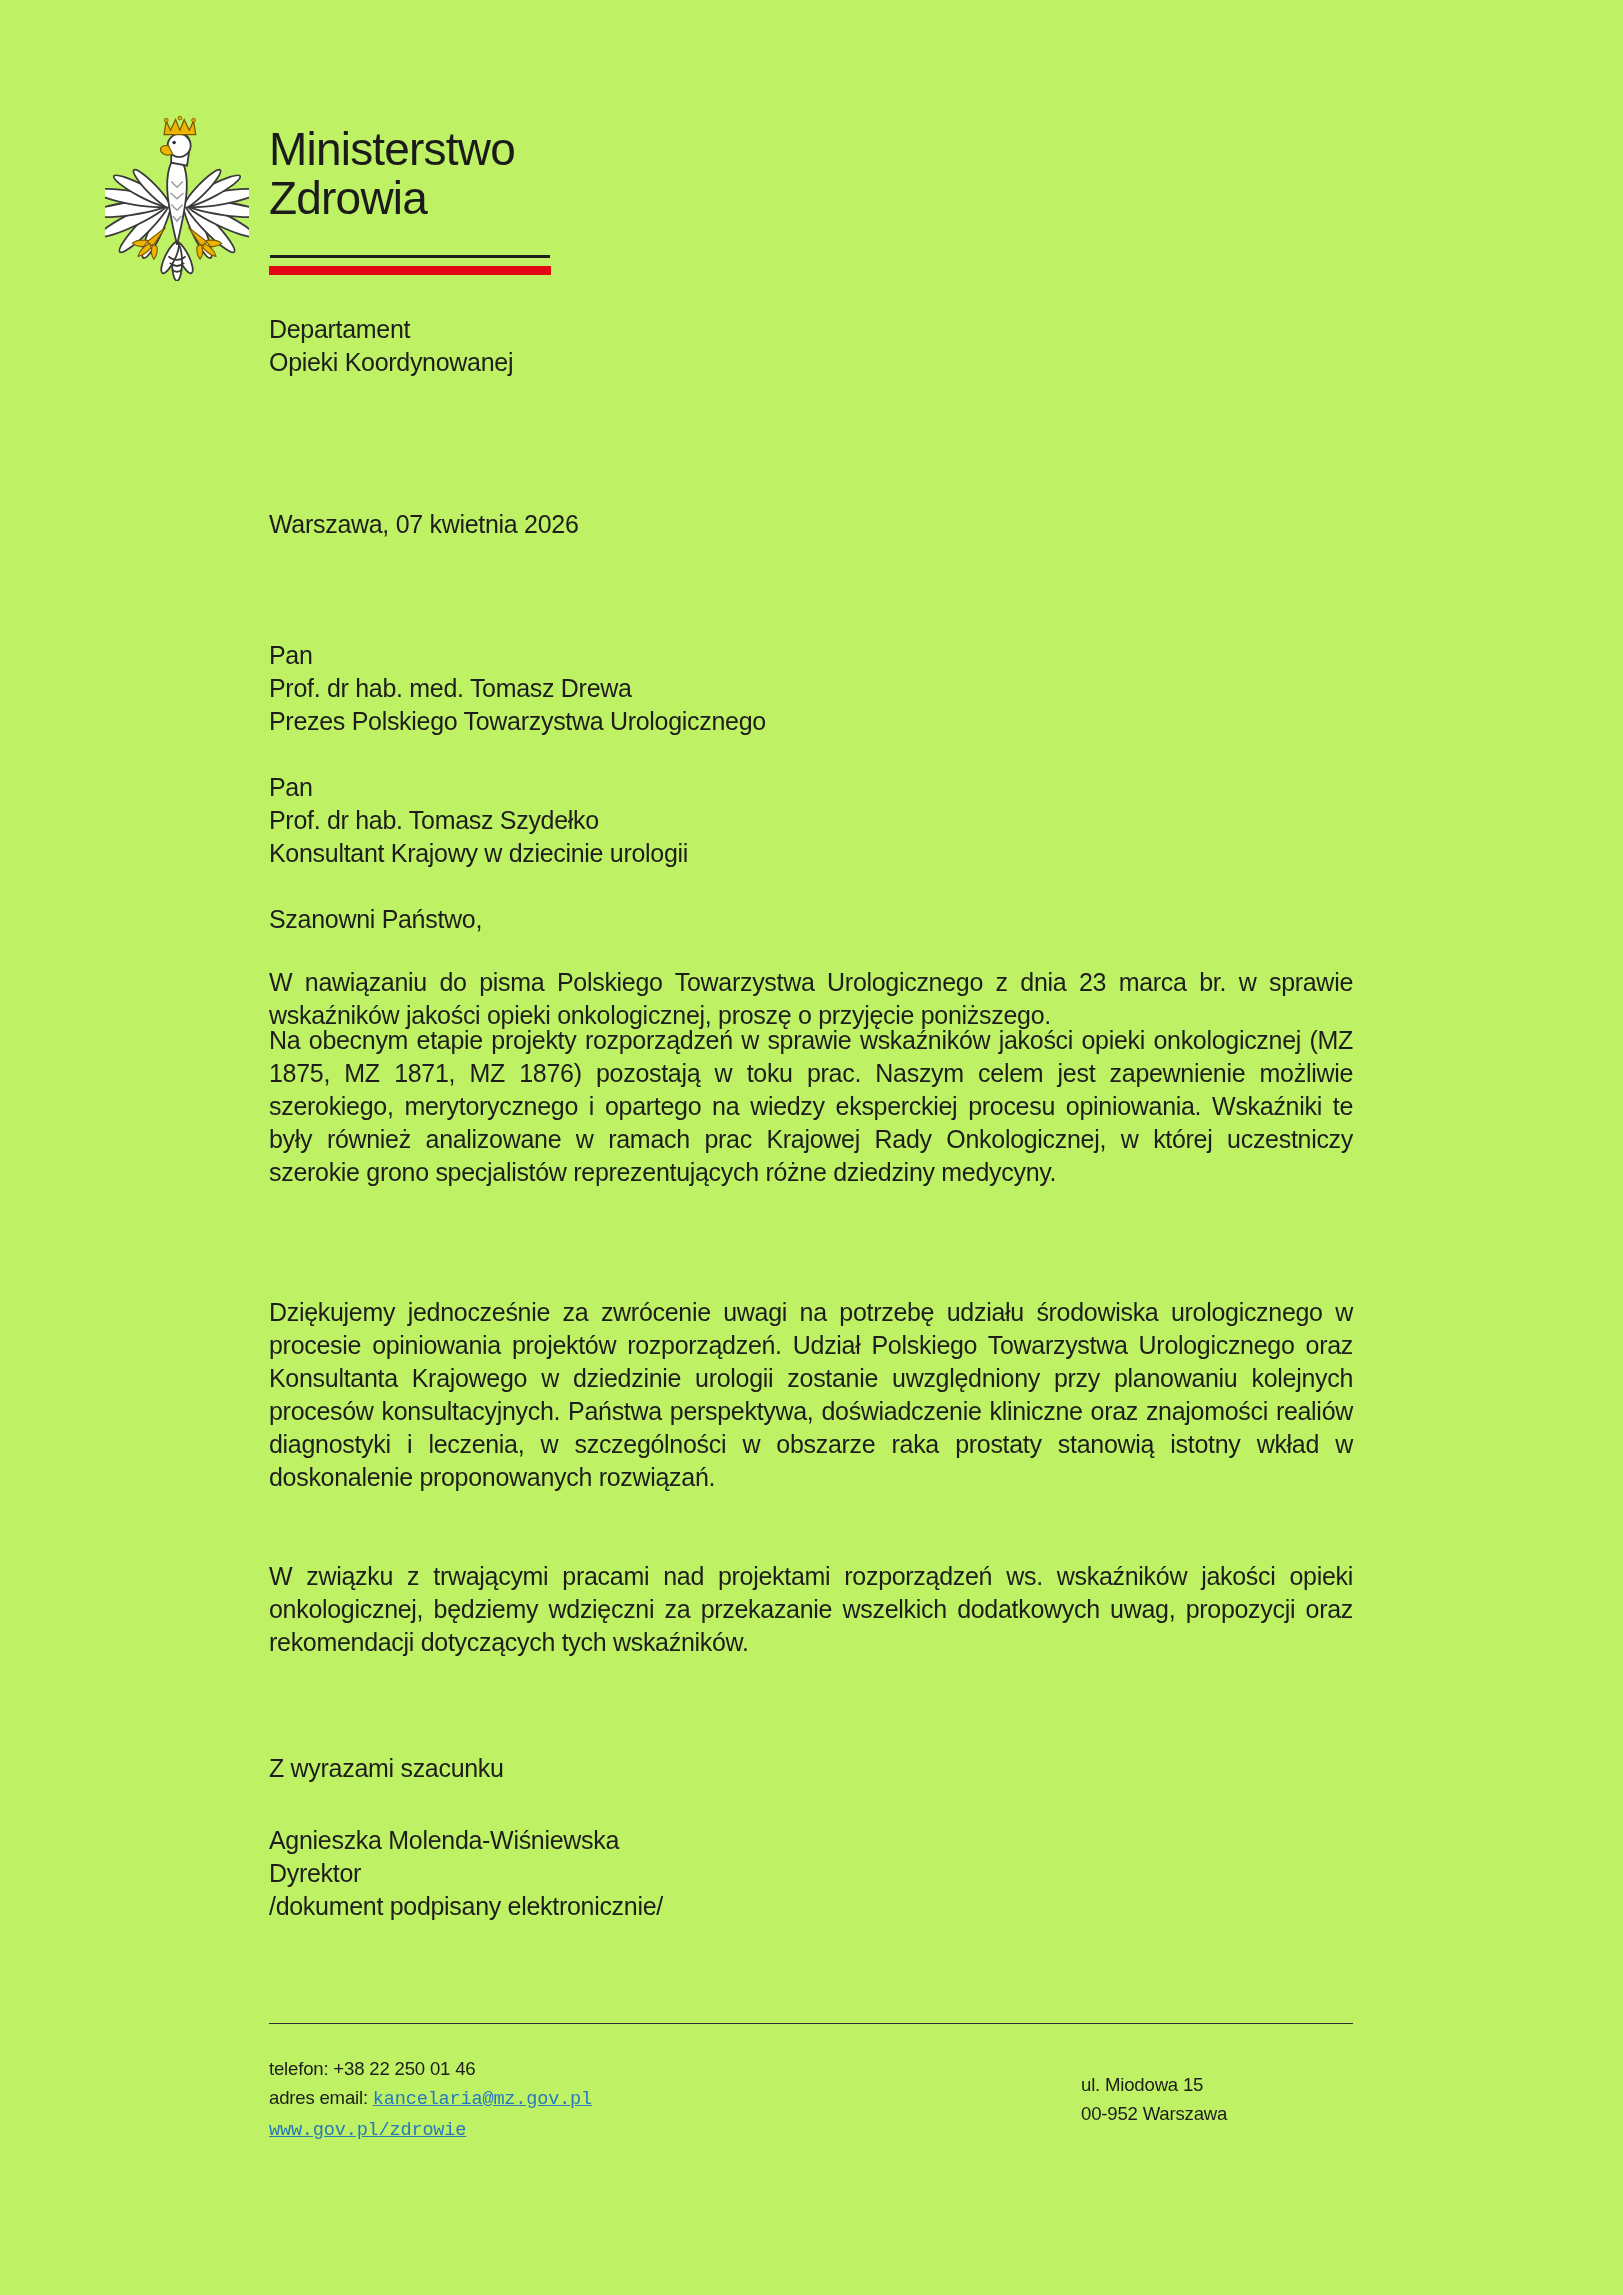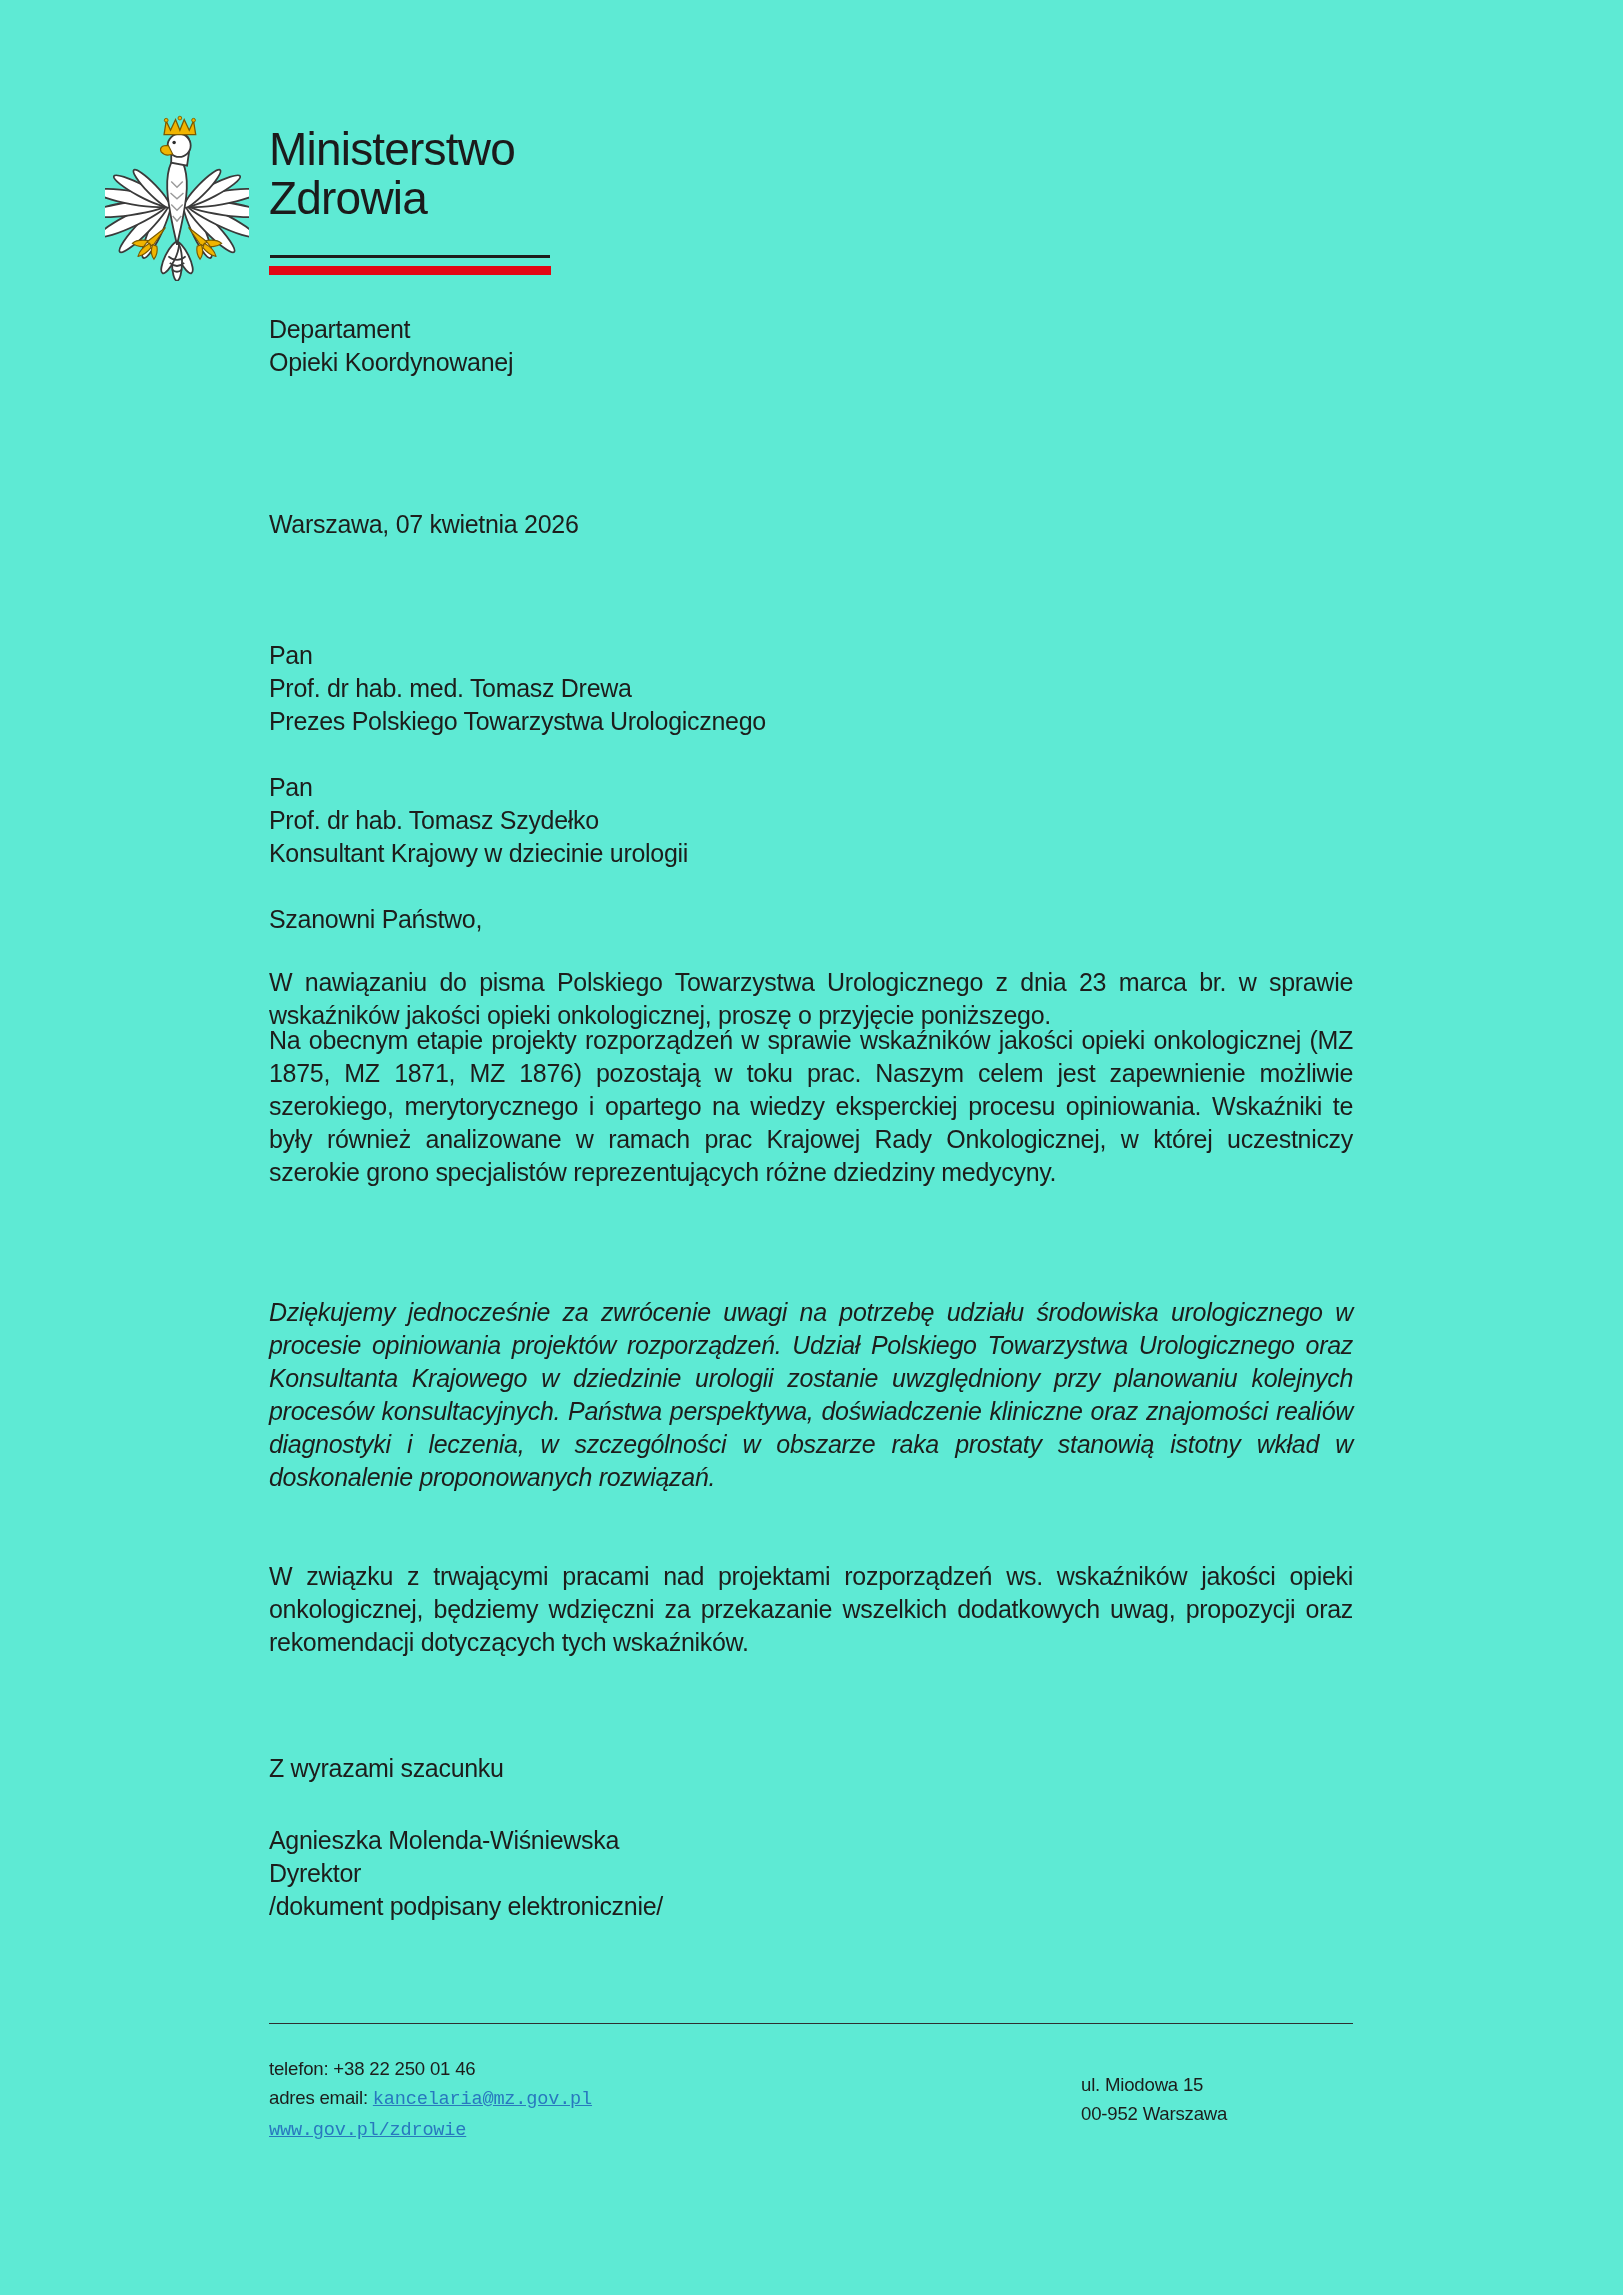--- a/index.html
+++ b/index.html
@@ -4,21 +4,21 @@
 <style>
   html, body {
     margin: 0;
     padding: 0;
     background: #ffffff;
   }
   .page {
     position: relative;
     width: 1624px;
     height: 2295px;
-    background: #5eead4;
+    background: #bef264;
     font-family: "Liberation Sans", "DejaVu Sans", sans-serif;
     color: #1d1d1b;
     overflow: hidden;
   }
   
   .emblem {
     position: absolute;
     left: 105px;
     top: 115px;
     width: 144px;
@@ -60,21 +60,21 @@
     color: #1d1d1b;
   }
   .department { top: 313px; }
   .reference  { top: 508px; }
   .recipient-1 { top: 639px; }
   .recipient-2 { top: 771px; }
   .greeting   { top: 903px; }
   .para { text-align: justify; }
   .para-0 { top: 966px; }
   .para-1 { top: 1024px; }
-  .para-2 { top: 1296px; font-style: italic; }
+  .para-2 { top: 1296px; }
   .para-3 { top: 1560px; }
   .farewell { top: 1752px; }
   .signer   { top: 1824px; }
   
   .footer {
     position: absolute;
     left: 269px;
     top: 2023px;
     width: 1084px;
     border-top: 1.7px solid #2f2f2f;

